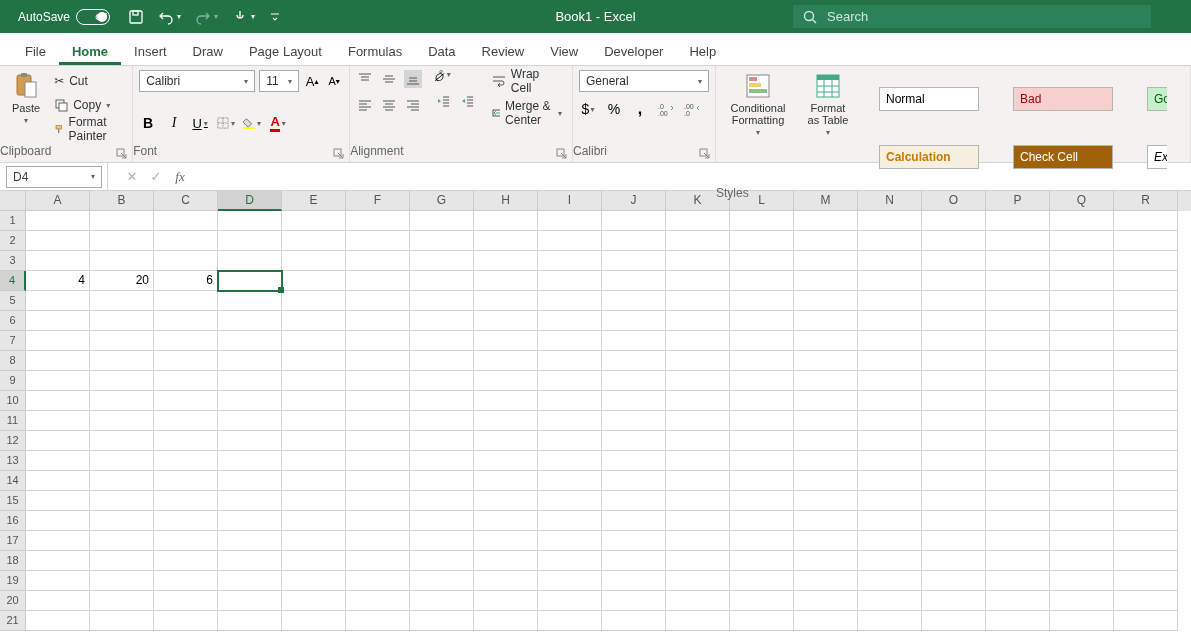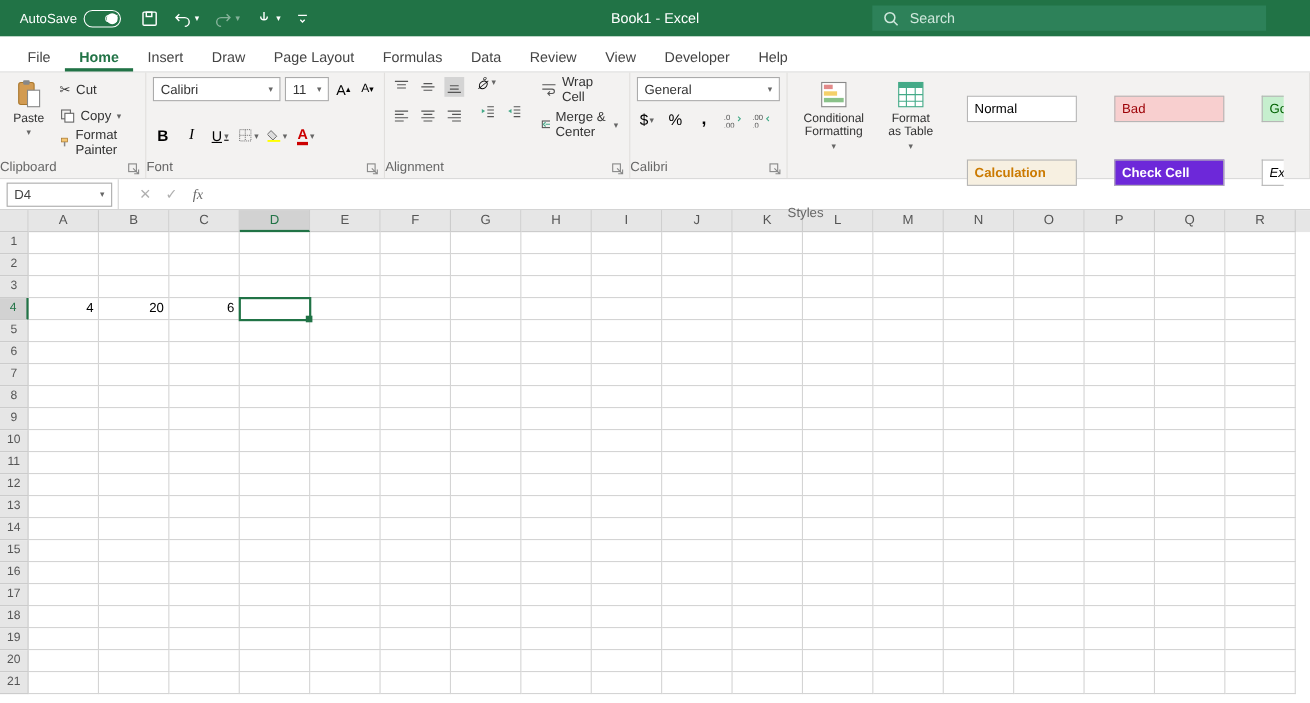--- a/index.html
+++ b/index.html
@@ -385,21 +385,21 @@
           <span class="dd-caret">▾</span>
       </div>
       <div style="display:flex;flex-direction:column">
         <div style="display:flex">
           <div class="style-box" style="background:#fff">Normal</div>
           <div class="style-box" style="background:#f8cfcf;color:#9c0006">Bad</div>
           <div class="style-box" style="background:#c6efce;color:#006100;width:20px;overflow:hidden;border-right:none">Go</div>
         </div>
         <div style="display:flex">
           <div class="style-box" style="background:#f7f0e1;color:#cb7a00;font-weight:bold">Calculation</div>
-          <div class="style-box" style="background:#6d28d9;color:#fff;font-weight:bold">Check Cell</div>
+          <div class="style-box" style="background:#a16207;color:#fff;font-weight:normal">Check Cell</div>
           <div class="style-box" style="background:#fff;width:20px;overflow:hidden;font-style:italic;border-right:none">Ex</div>
         </div>
       </div>
     </div>
     <div class="group-label"><span>Styles</span></div>
   </div>
 </div>
 
 <div class="fbar">
   <div class="name-box">

